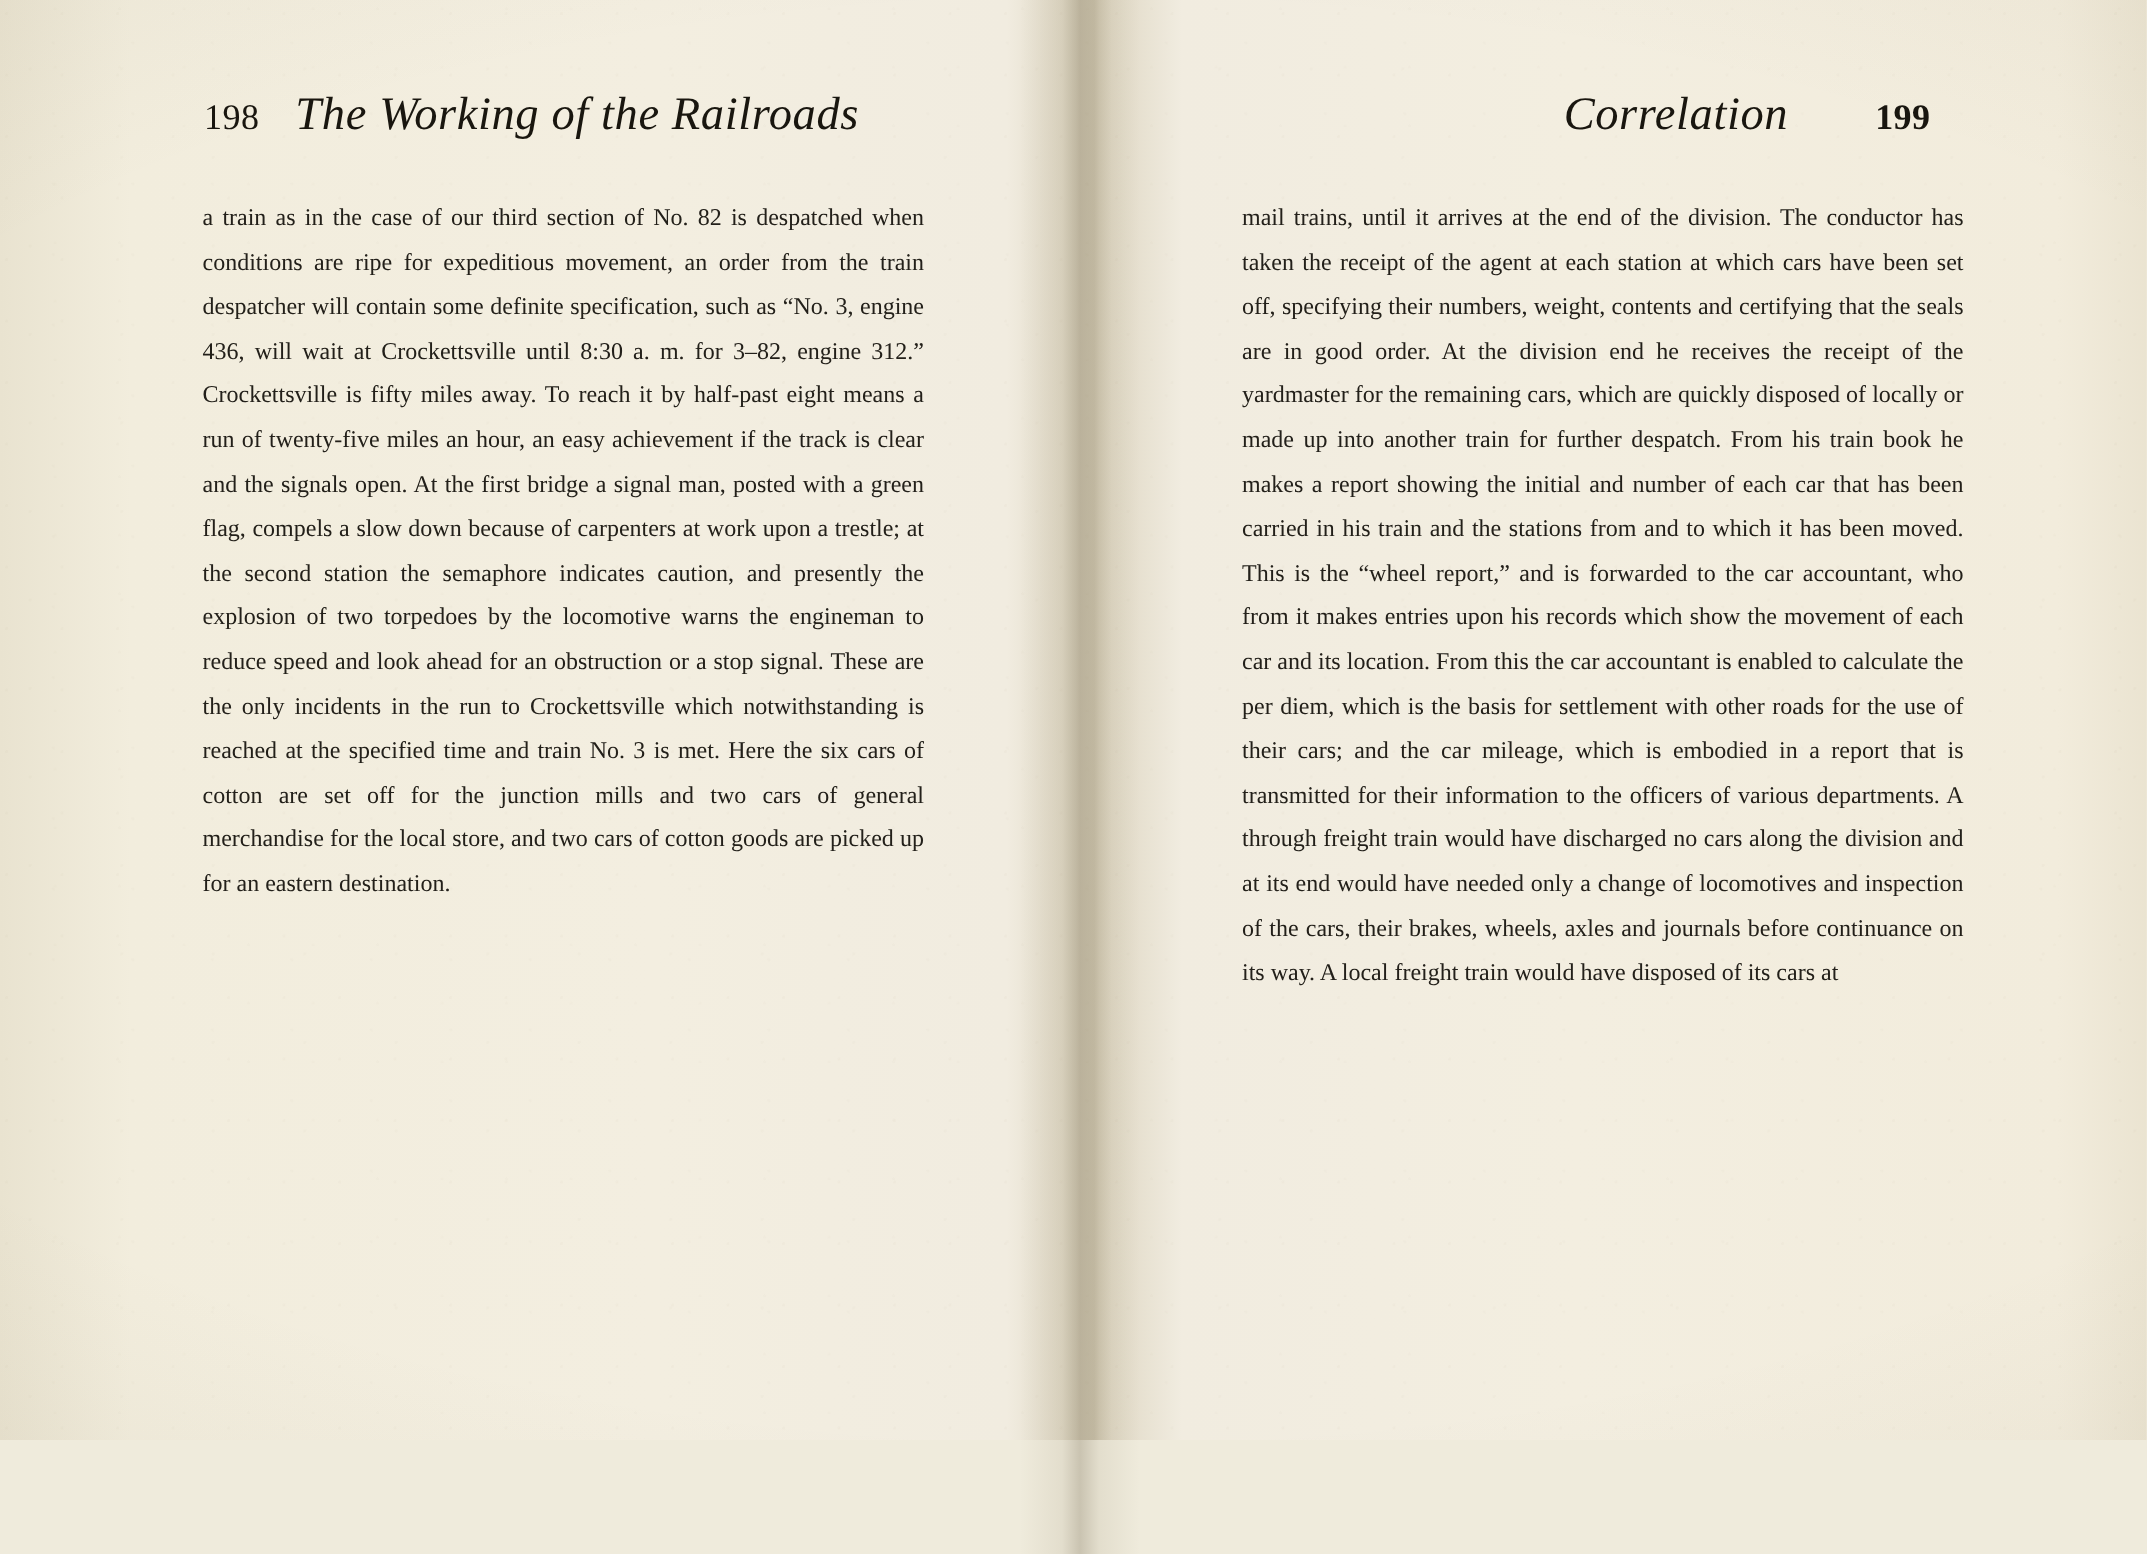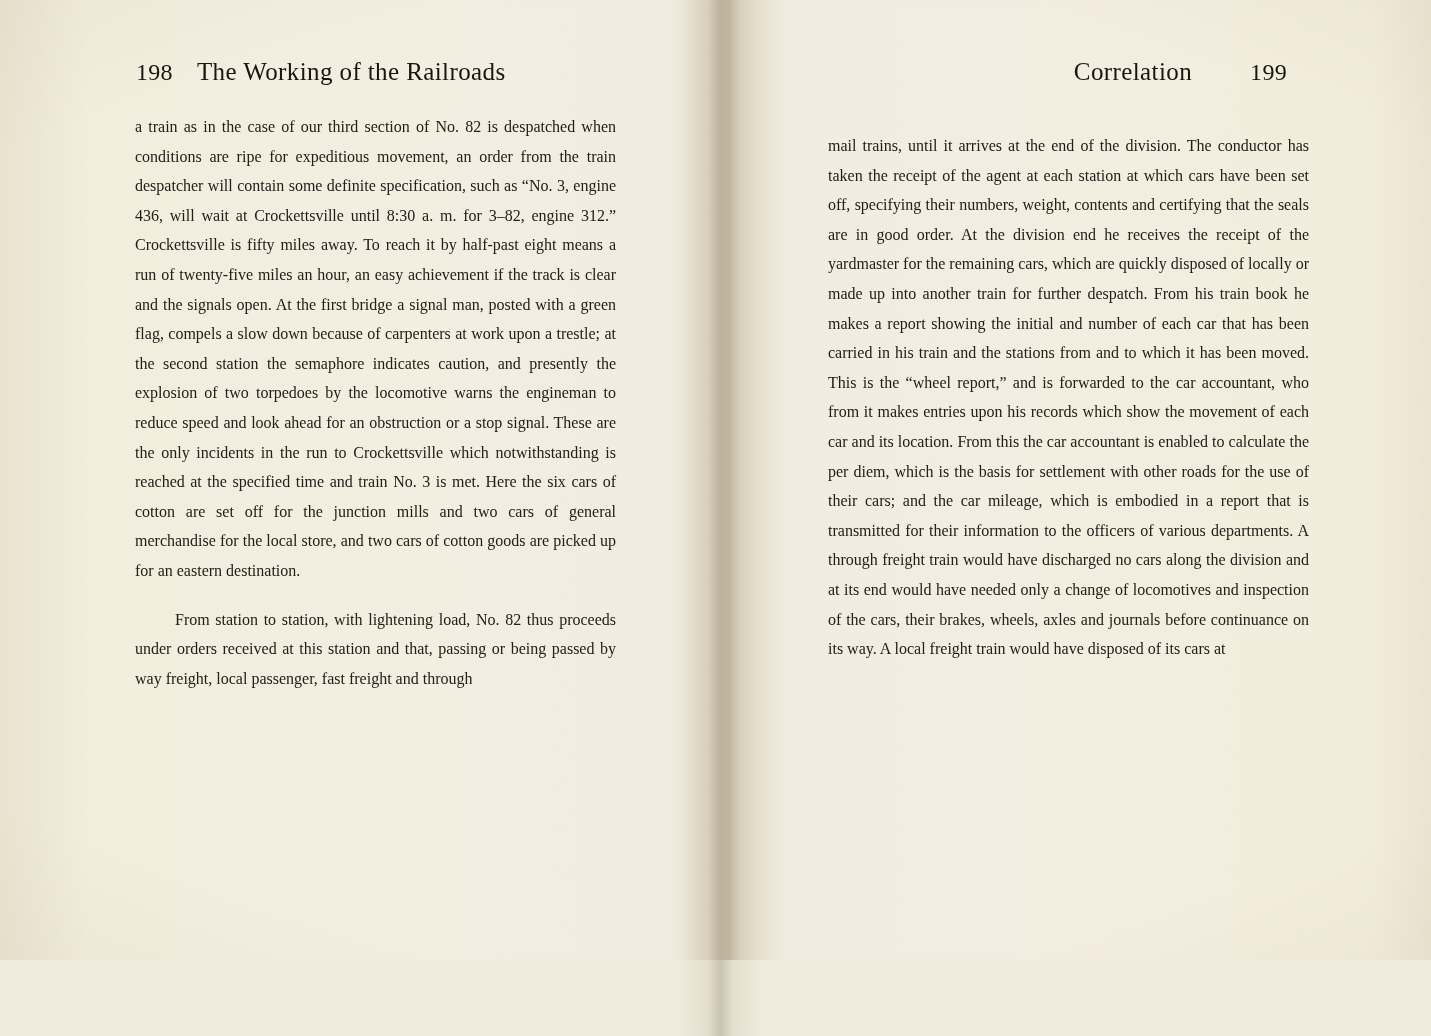--- a/index.html
+++ b/index.html
@@ -76,26 +76,27 @@
   .head-inner {
     display: flex;
     align-items: baseline;
   }
   .folio {
     font-size: 24px;
     font-family: "Liberation Serif", serif;
     color: #19160f;
   }
   .head-title {
-    font-size: 25px;
+    font-size: 31px;
     color: #19160f;
     letter-spacing: 0.4px;
+    font-style: italic;
   }
   #head-left .folio { margin-right: 24px; }
-  #head-right .folio { margin-left: 58px; }
+  #head-right .folio { margin-left: 58px; font-weight: bold; }
 
   .column {
     position: absolute;
     top: 112px;
     width: 481px;
     font-size: 16px;
     line-height: 29.6px;
     color: #23201a;
     text-align: justify;
     text-justify: inter-word;
@@ -138,21 +139,20 @@
   <div class="page" id="page-left">
     <div class="running-head" id="head-left">
       <div class="head-inner">
         <span class="folio">198</span>
         <span class="head-title">The Working of the Railroads</span>
       </div>
     </div>
 
     <div class="column" id="col-left">
       <p>a train as in the case of our third section of No. 82 is despatched when conditions are ripe for expeditious movement, an order from the train despatcher will contain some definite specification, such as “No. 3, engine 436, will wait at Crockettsville until 8:30 a. m. for 3–82, engine 312.” Crockettsville is fifty miles away. To reach it by half-past eight means a run of twenty-five miles an hour, an easy achievement if the track is clear and the signals open. At the first bridge a signal man, posted with a green flag, compels a slow down because of carpenters at work upon a trestle; at the second station the semaphore indicates caution, and presently the explosion of two torpedoes by the locomotive warns the engineman to reduce speed and look ahead for an obstruction or a stop signal. These are the only incidents in the run to Crockettsville which notwithstanding is reached at the specified time and train No. 3 is met. Here the six cars of cotton are set off for the junction mills and two cars of general merchandise for the local store, and two cars of cotton goods are picked up for an eastern destination.</p>
-      <p class="indent">From station to station, with lightening load, No. 82 thus proceeds under orders received at this station and that, passing or being passed by way freight, local passenger, fast freight and through</p>
     </div>
   </div>
 
   <div class="page" id="page-right">
     <div class="running-head" id="head-right">
       <div class="head-inner">
         <span class="head-title">Correlation</span>
         <span class="folio">199</span>
       </div>
     </div>

